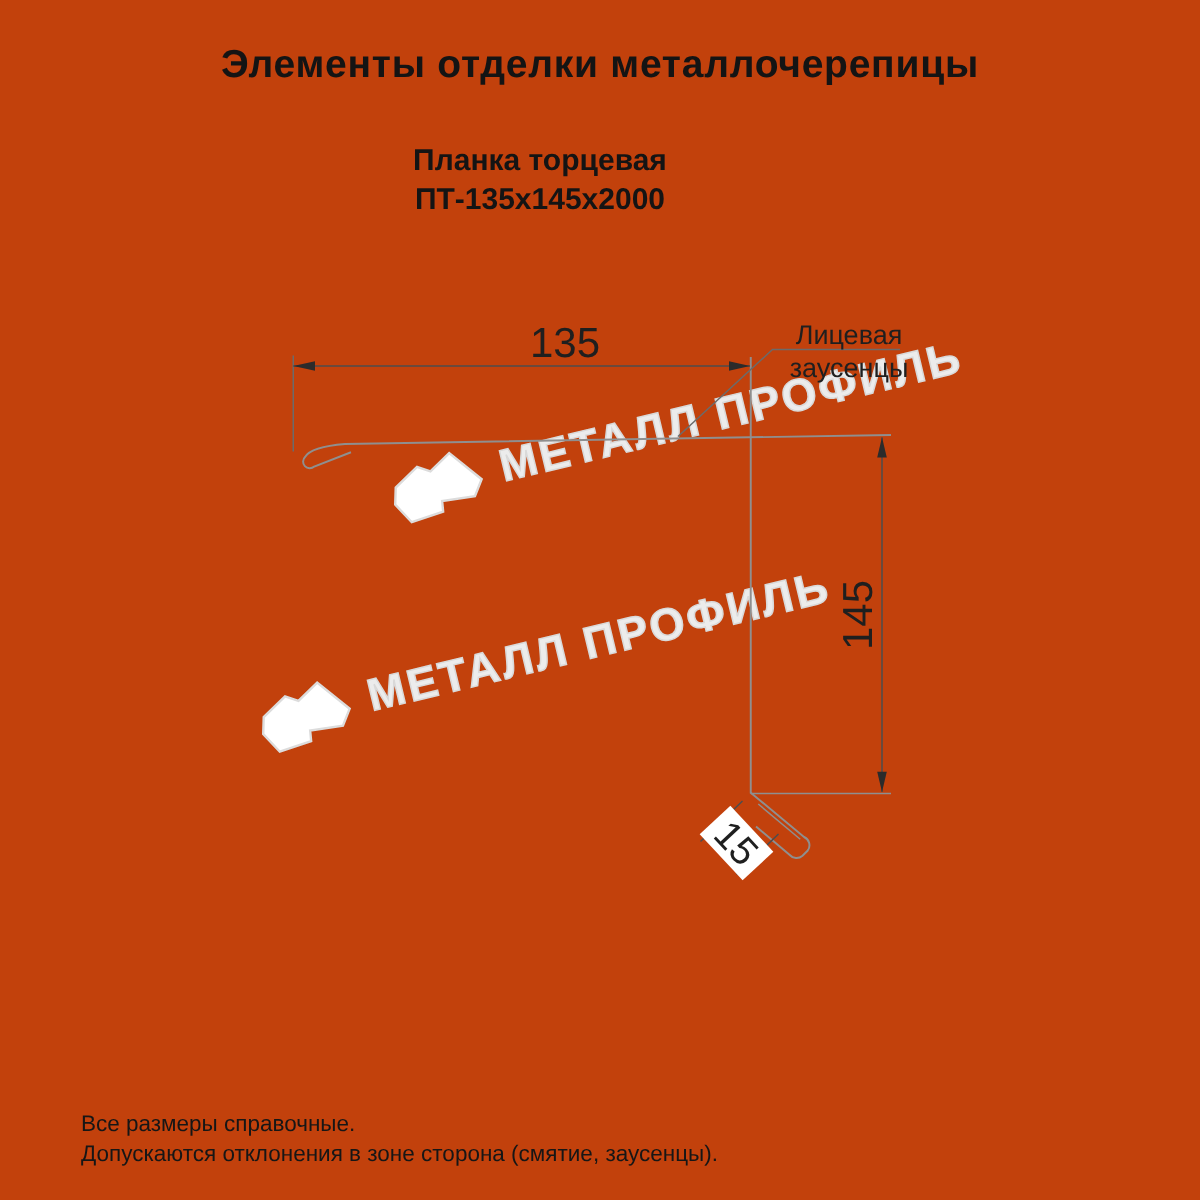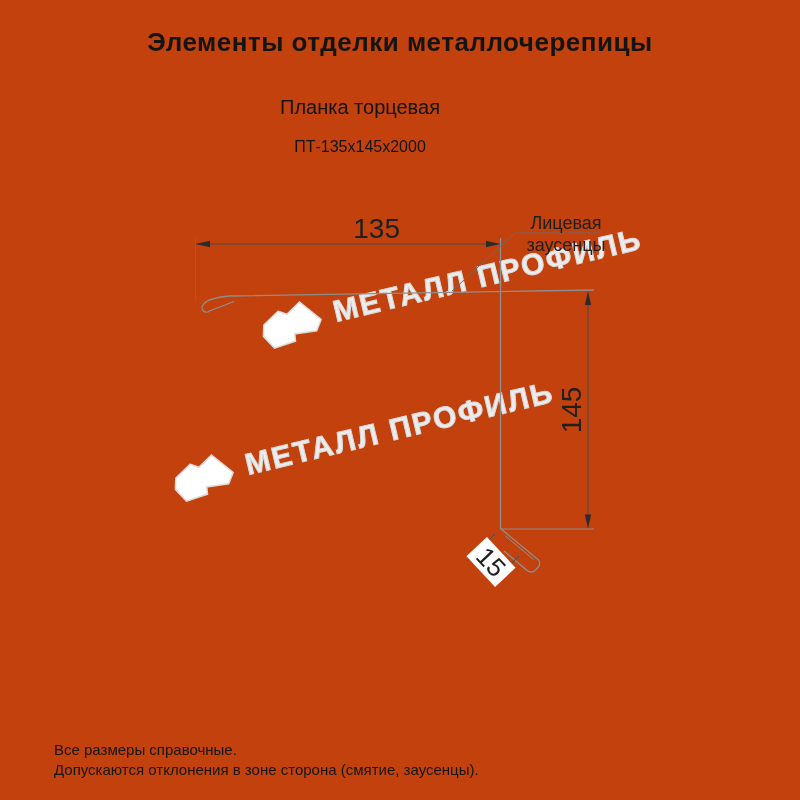--- a/index.html
+++ b/index.html
@@ -7,22 +7,22 @@
     position:relative;width:800px;height:800px;background:#c2410c;overflow:hidden;
     font-family:"Liberation Sans", sans-serif;color:#1c1c1c;
   }
   .abs{position:absolute;}
   
   .page-title{
     left:0;right:0;top:27px;text-align:center;
     font-size:26px;font-weight:bold;letter-spacing:.5px;color:#141414;
   }
   .product-block{left:0;top:96px;width:720px;text-align:center;}
-  .product-name{font-size:20px;font-weight:normal;color:#141414;}
-  .product-code{font-size:16px;font-weight:normal;color:#141414;margin-top:19px;}
+  .product-name{font-size:20px;font-weight:bold;color:#141414;}
+  .product-code{font-size:20px;font-weight:bold;color:#141414;margin-top:3px;}
   
   .dim{font-size:28px;color:#1f1f1f;}
   .dim-135{left:300px;top:213px;width:100px;text-align:right;}
   .dim-145{left:520px;top:396px;width:100px;height:28px;text-align:center;
            transform:rotate(-90deg);}
   .dim-15{left:470px;top:548px;width:42px;height:28px;text-align:center;
           font-size:26px;transform:rotate(47deg);background:#ffffff;line-height:28px;}
   .face-label{
     left:512px;top:212px;width:108px;text-align:center;
     font-size:18px;line-height:22px;color:#1f1f1f;

